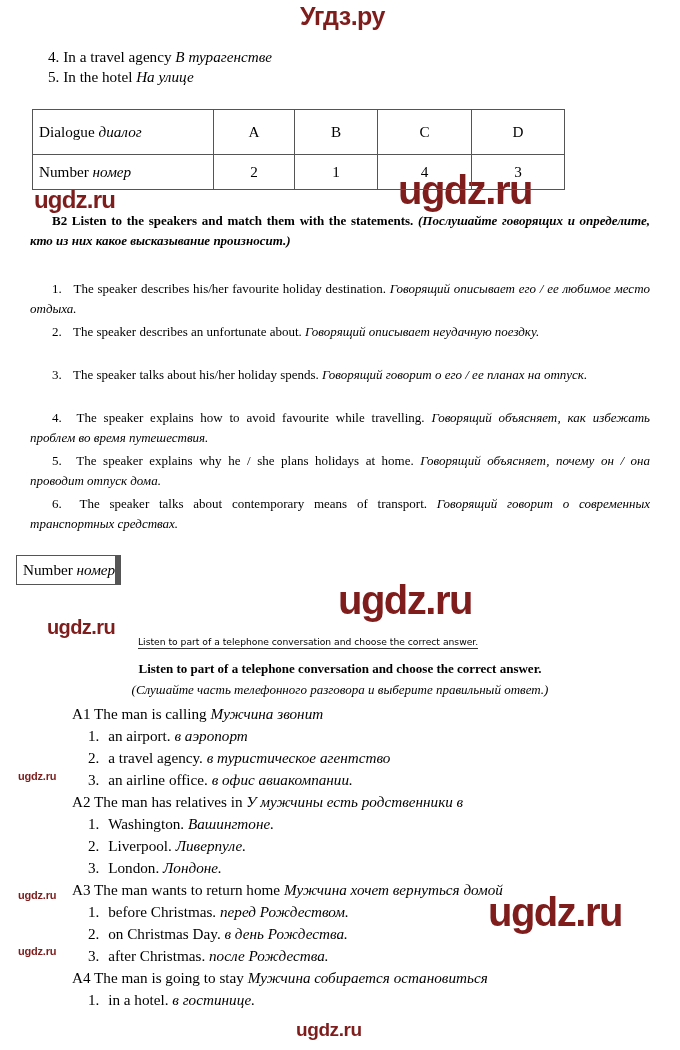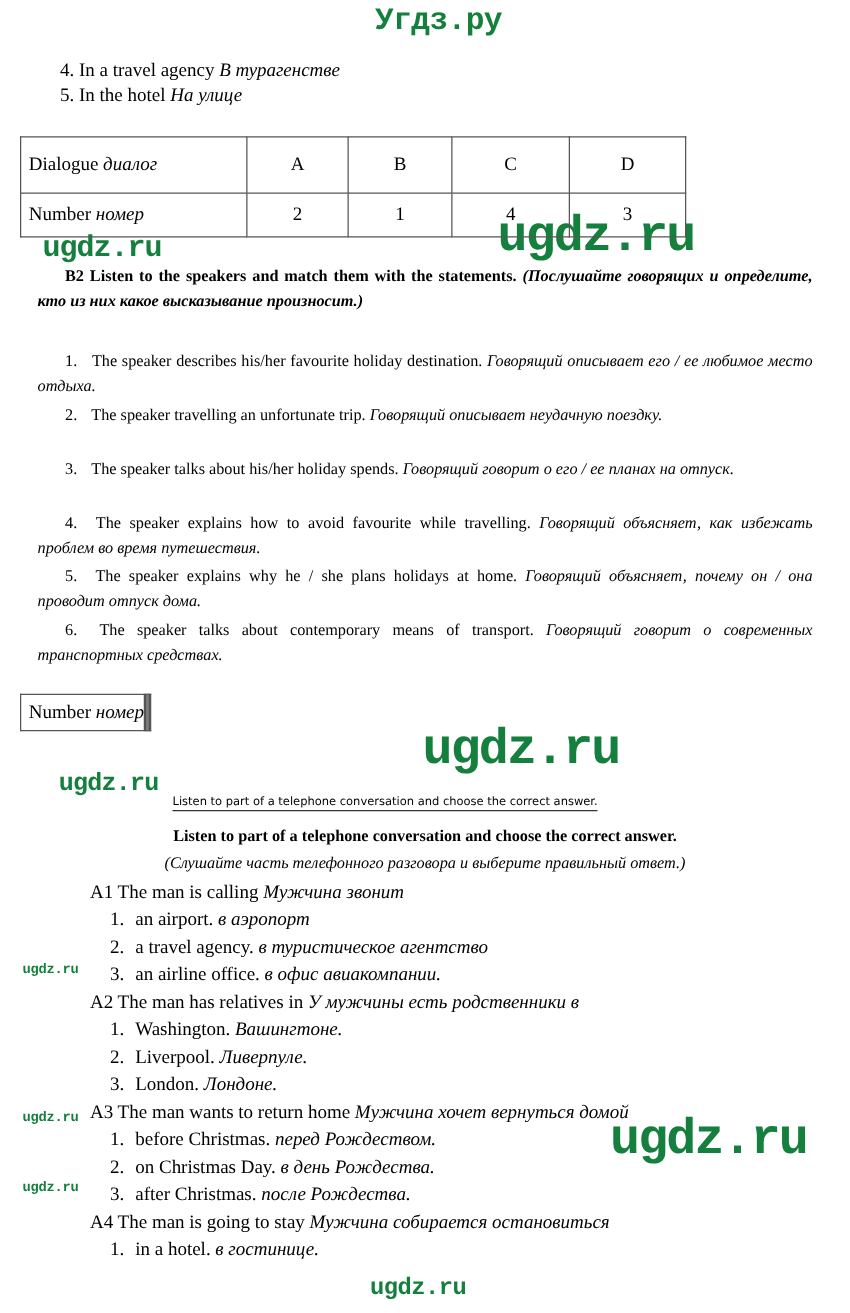--- a/index.html
+++ b/index.html
@@ -13,23 +13,23 @@
     height: 1050px;
     background: #ffffff;
     overflow: hidden;
     font-family: "Liberation Serif", "DejaVu Serif", serif;
     color: #000000;
   }
 
   
   .wm {
     position: absolute;
-    font-family: Liberation Mono, monospace;
+    font-family: Liberation Sans, sans-serif;
     font-weight: bold;
-    color: #15803d;
+    color: #7f1d1d;
     white-space: nowrap;
     user-select: none;
   }
   .wm-header {
     left: 300px;
     top: 2px;
     font-size: 25px;
     letter-spacing: -0.5px;
   }
   .wm-big-1 {
@@ -150,21 +150,21 @@
       <span>4.</span>
       <span>In a travel agency</span>
       <span class="it">В турагенстве</span>
     </div>
     <div class="listline" style="left:48px; top:67px;">
       <span>5.</span>
       <span>In the hotel</span>
       <span class="it">На улице</span>
     </div>
 
-    <table class="grid" style="left:16px; top:109px;">
+    <table class="grid" style="left:32px; top:109px;">
       <tbody>
           <tr>
         <td class="lbl" style="width:174px; height:44px;">
           <span>Dialogue </span><span class="it">диалог</span>
         </td>
         <td style="width:80px;">A</td>
         <td style="width:82px;">B</td>
         <td style="width:93px;">C</td>
         <td style="width:92px;">D</td>
       </tr>
@@ -187,21 +187,21 @@
     </div>
 
     <div class="para" style="left:30px; top:279px; width:620px;">
       <span style="margin-left:22px;">1.</span>
       <span style="margin-left:8px;">The speaker describes his/her favourite holiday destination.</span>
       <span class="it">Говорящий описывает его / ее любимое место отдыха.</span>
     </div>
 
     <div class="para" style="left:30px; top:322px; width:620px;">
       <span style="margin-left:22px;">2.</span>
-      <span style="margin-left:8px;">The speaker travelling an unfortunate trip.</span>
+      <span style="margin-left:8px;">The speaker describes an unfortunate about.</span>
       <span class="it">Говорящий описывает неудачную поездку.</span>
     </div>
 
     <div class="para" style="left:30px; top:365px; width:620px;">
       <span style="margin-left:22px;">3.</span>
       <span style="margin-left:8px;">The speaker talks about his/her holiday spends.</span>
       <span class="it">Говорящий говорит о его / ее планах на отпуск.</span>
     </div>
 
     <div class="para" style="left:30px; top:408px; width:620px;">

